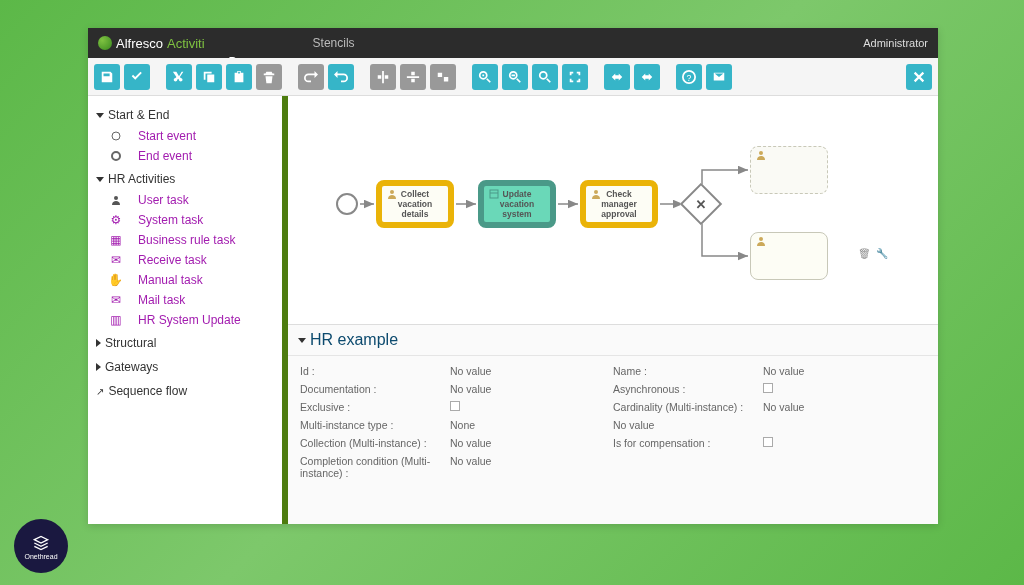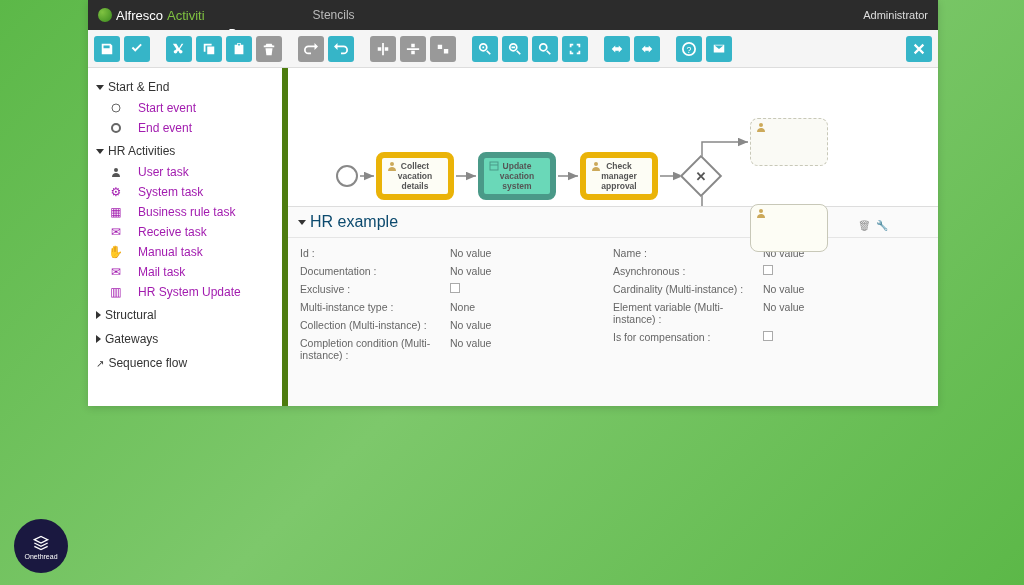--- a/index.html
+++ b/index.html
@@ -1,17 +1,17 @@
 <!DOCTYPE html>
 <html><head>
 <meta charset="utf-8">
 <style>
 * { margin: 0; padding: 0; box-sizing: border-box; font-family: Arial, Helvetica, sans-serif; }
 body { background: linear-gradient(135deg, #5cb848 0%, #7dc86b 50%, #5cb848 100%); width: 1024px; height: 585px; overflow: hidden; position: relative; }
-.outer-frame { position: absolute; top: 0; left: 88px; width: 850px; height: 406px; background: #fff; display: flex; flex-direction: column; box-shadow: 0 2px 8px rgba(0,0,0,0.15); }
+.outer-frame { position: absolute; top: 28px; left: 88px; width: 850px; height: 496px; background: #fff; display: flex; flex-direction: column; box-shadow: 0 2px 8px rgba(0,0,0,0.15); }
 .topbar { height: 30px; background: #2c2c2c; display: flex; align-items: center; color: #fff; font-size: 12px; }
 .logo-area { display: flex; align-items: center; padding: 0 10px; gap: 4px; }
 .logo-orb { width: 14px; height: 14px; border-radius: 50%; background: radial-gradient(circle at 30% 30%, #7fc241, #3a8a1f); }
 .logo-text1 { color: #fff; font-weight: 500; font-size: 13px; }
 .logo-text2 { color: #7fc241; font-size: 13px; }
 .nav-tabs { display: flex; height: 100%; }
 .nav-tab { padding: 0 14px; display: flex; align-items: center; color: #bbb; cursor: pointer; font-size: 12px; }
 .nav-tab.active { background: #b91c1c; color: #fff; margin-top: 34px; }
 .topbar-right { margin-left: auto; padding: 0 10px; font-size: 11px; color: #ddd; }
 .toolbar { height: 38px; background: #f5f5f5; border-bottom: 1px solid #ddd; display: flex; align-items: center; padding: 0 6px; gap: 4px; }
@@ -370,21 +370,20 @@
               </div>
               <div class="prop-row">
                 <div class="prop-label">Asynchronous :</div>
                 <div class="prop-value"><span class="chk"></span></div>
               </div>
               <div class="prop-row">
                 <div class="prop-label">Cardinality (Multi-instance) :</div>
                 <div class="prop-value">No value</div>
               </div>
               <div class="prop-row">
-                <div class="prop-label">Element variable (Multi-instance) :</div>
                 <div class="prop-value">No value</div>
               </div>
               <div class="prop-row">
                 <div class="prop-label">Is for compensation :</div>
                 <div class="prop-value"><span class="chk"></span></div>
               </div>
             </div>
         </div>
       </div>
     </div>

